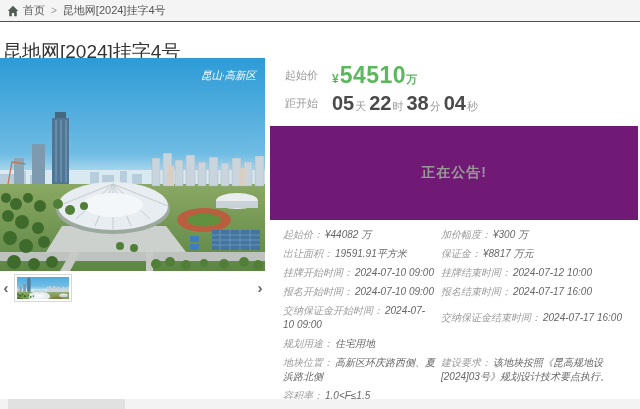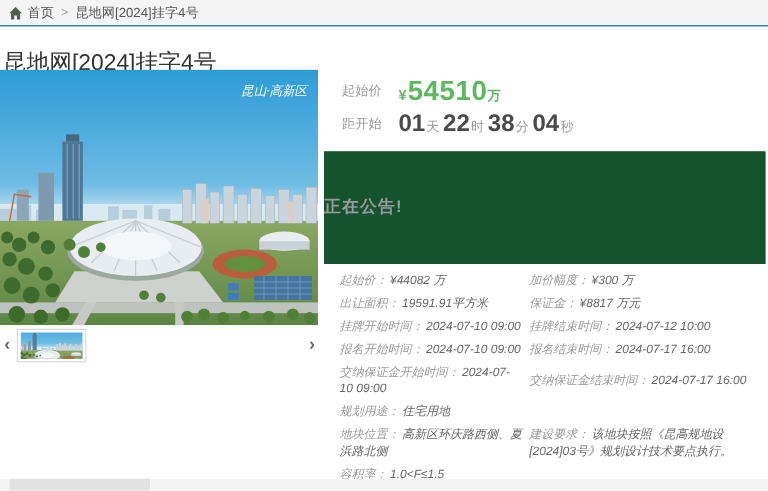--- a/index.html
+++ b/index.html
@@ -38,22 +38,22 @@
   .srow1{height:28px;margin-top:3px}
   .srow2{height:25px;margin-top:2px}
   .price{color:#5bb85c;font-weight:bold;white-space:nowrap}
   .price .cur{font-size:12px;margin-right:1px}
   .price .num{font-size:23px;letter-spacing:.5px}
   .price .unit{font-size:11px}
   .cd{white-space:nowrap}
   .cd .n{font-size:20px;font-weight:bold;color:#4a4a4a}
   .cd .u{font-size:11px;color:#999;margin:0 3px 0 1px}
   .status-box{
-    margin:10px 0 0 -13px;height:94px;background:#14532d;
-    display:flex;align-items:center;
+    margin:10px 0 0 -13px;height:94px;background:#701a75;
+    display:flex;align-items:center;justify-content:center;
   }
   .status-box .status-txt{font-size:14px;font-weight:bold;color:#999;letter-spacing:1px}
   
   .dgrid{
     margin-top:8px;display:grid;grid-template-columns:152px 1fr;
     column-gap:6px;row-gap:5px;font-size:10px;line-height:1.4;align-items:center;font-style:italic;
   }
   .dl{color:#9a9a9a}
   .dv{color:#666;margin-left:2px}
   
@@ -212,21 +212,21 @@
   <div class="srow srow1">
     <span class="slbl">起始价</span>
     <span class="price">
       <span class="cur">¥</span><span class="num">54510</span><span class="unit">万</span>
     </span>
   </div>
 
   <div class="srow srow2">
     <span class="slbl">距开始</span>
     <span class="cd">
-      <span class="n">01</span><span class="u">天</span><span class="n">22</span><span class="u">时</span><span class="n">38</span><span class="u">分</span><span class="n">04</span><span class="u">秒</span>
+      <span class="n">05</span><span class="u">天</span><span class="n">22</span><span class="u">时</span><span class="n">38</span><span class="u">分</span><span class="n">04</span><span class="u">秒</span>
     </span>
   </div>
 
   <div class="status-box">
     <span class="status-txt">正在公告!</span>
   </div>
 
   <div class="dgrid">
     <div><span class="dl">起始价：</span><span class="dv">¥44082 万</span></div>
     <div><span class="dl">加价幅度：</span><span class="dv">¥300 万</span></div>

